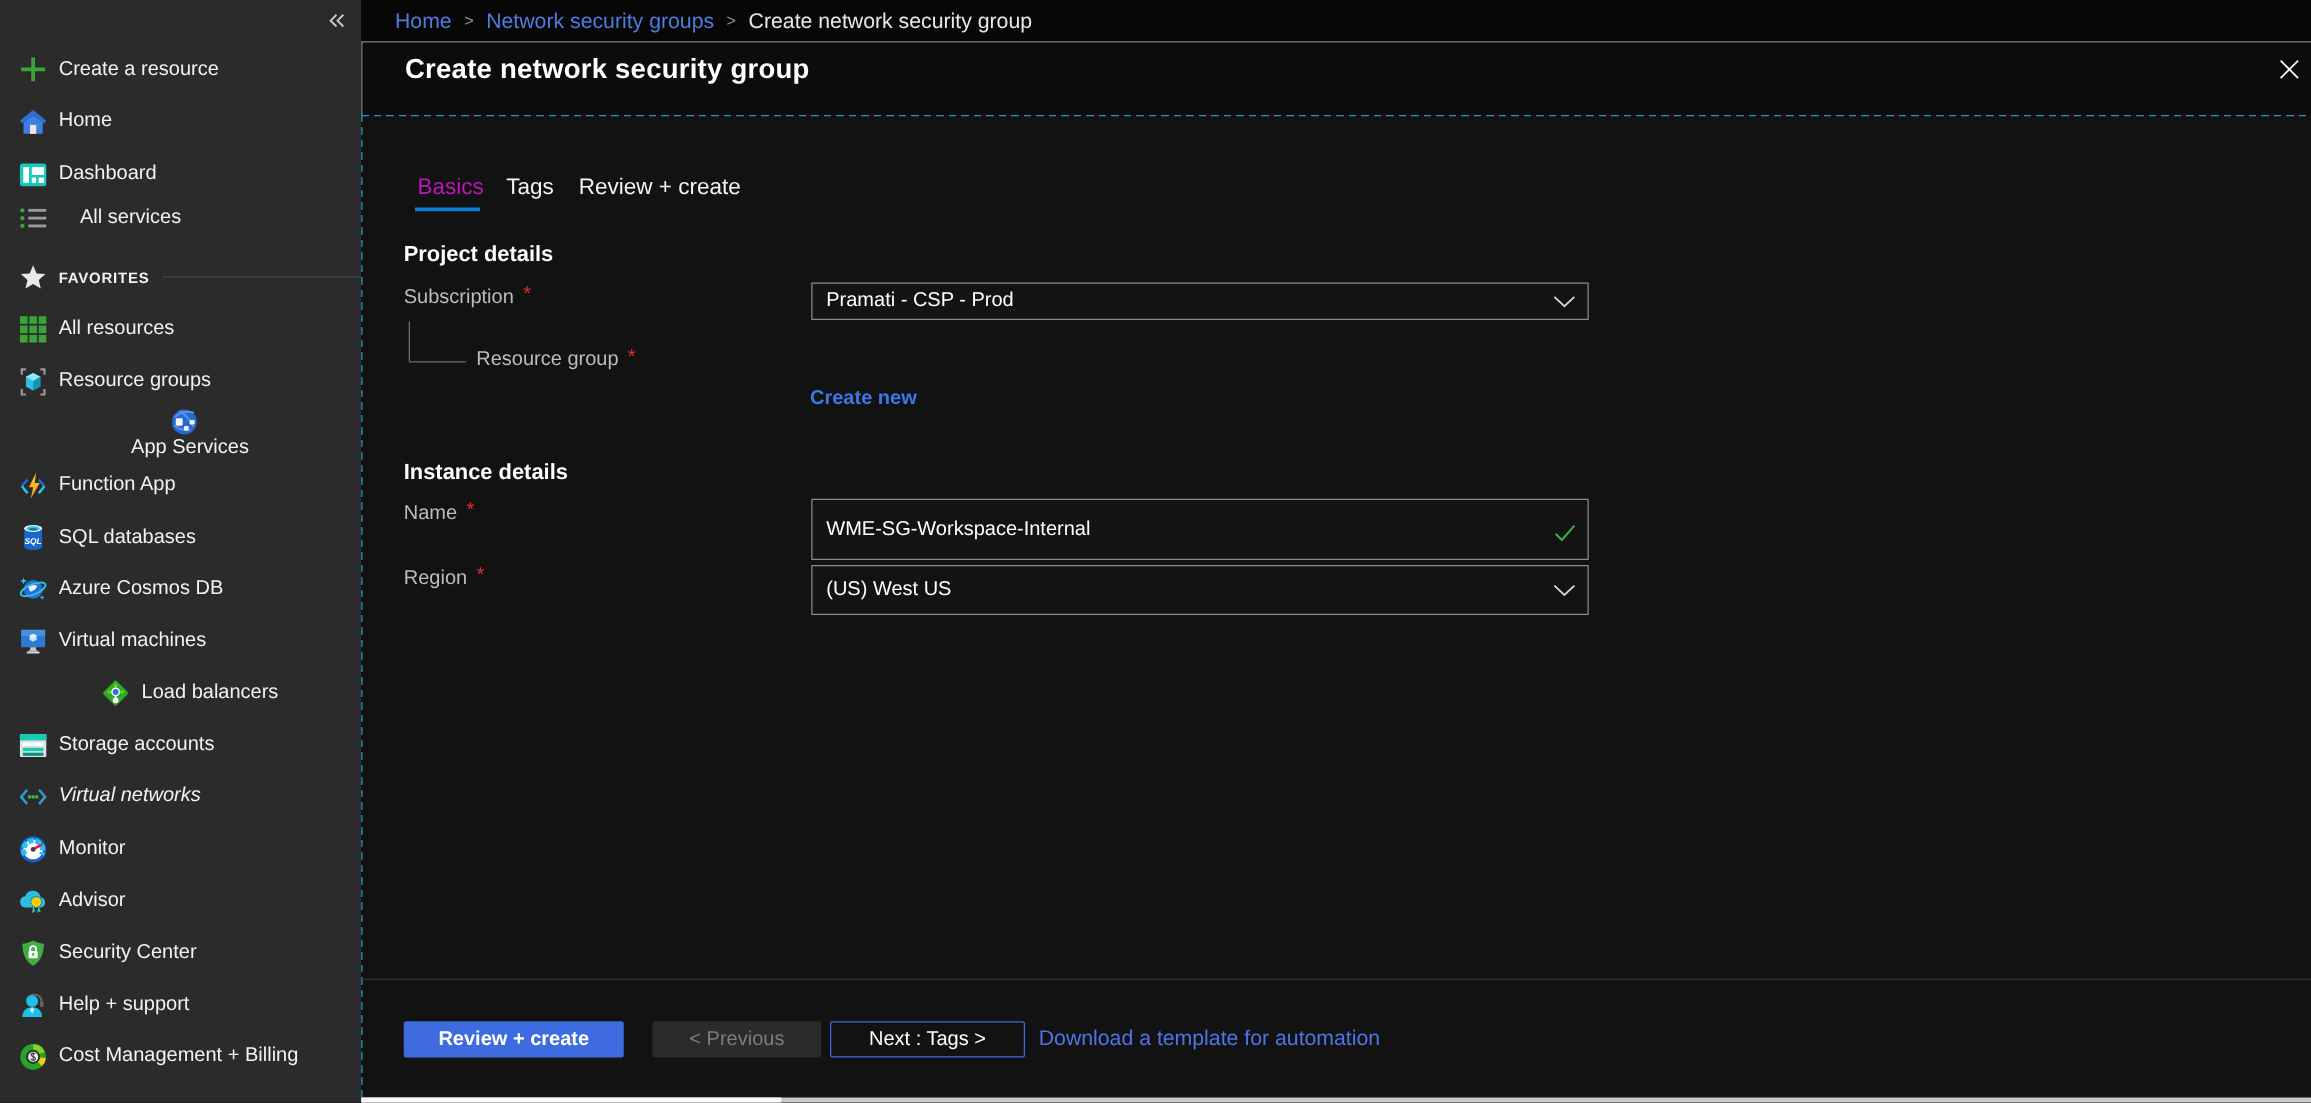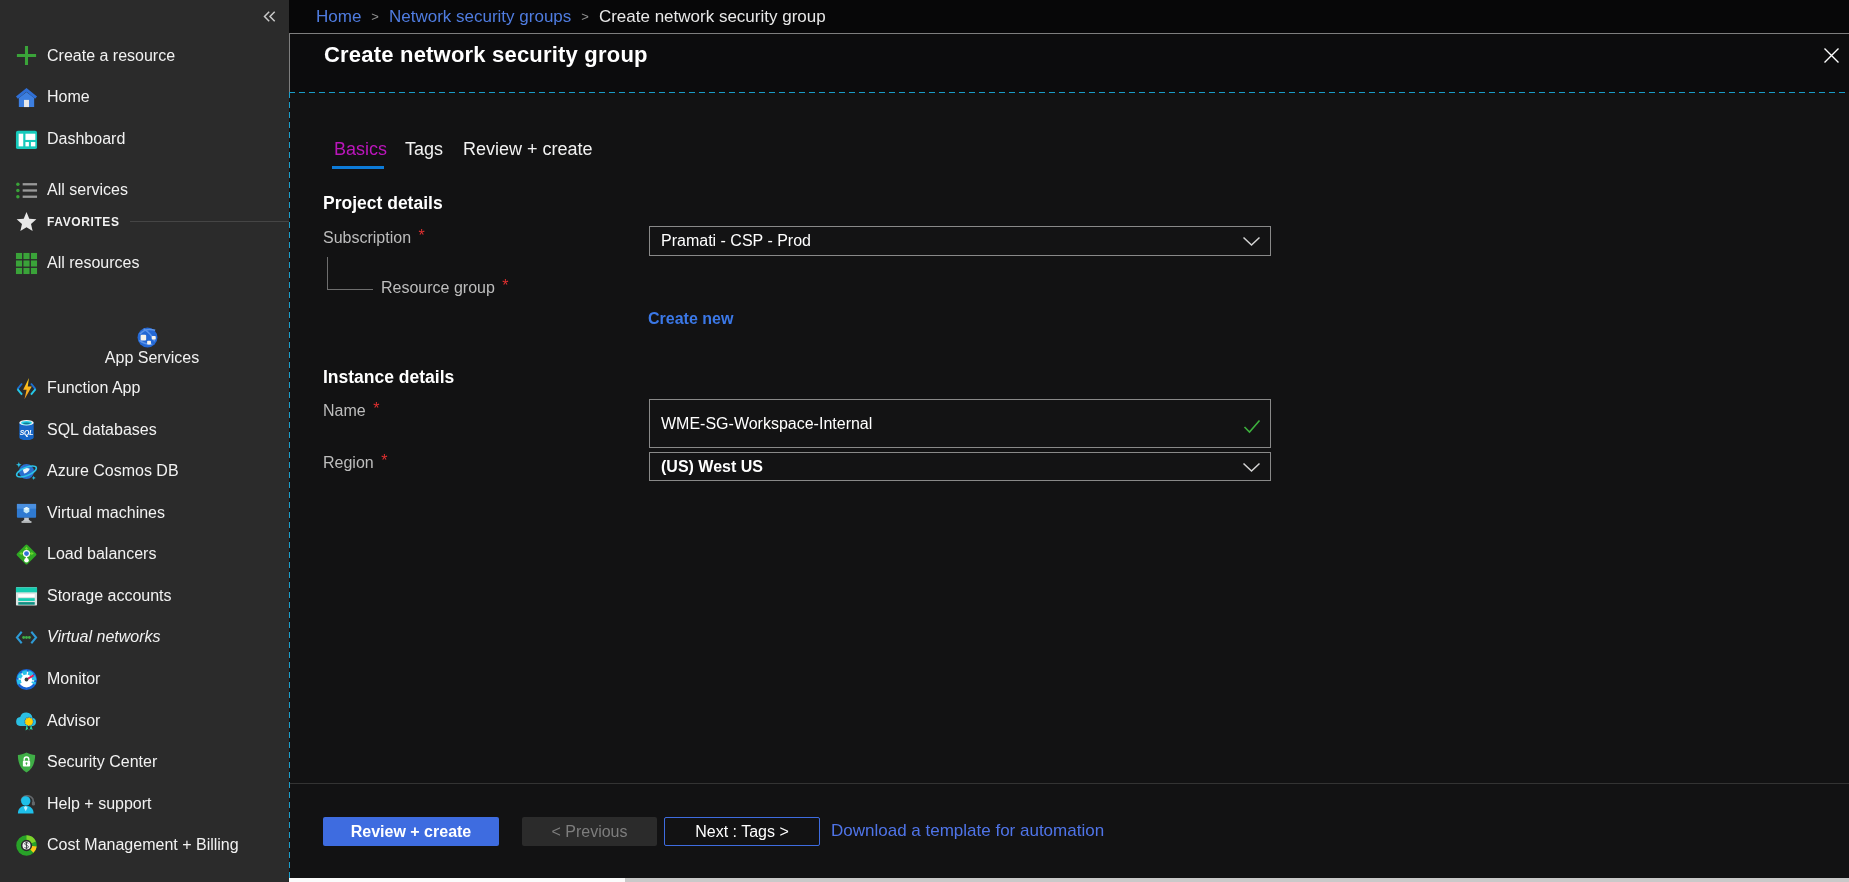--- a/index.html
+++ b/index.html
@@ -59,21 +59,21 @@
         <svg width="23" height="23" viewBox="0 0 24 24">
       <rect x="1" y="4" width="22" height="19" rx="2" fill="#16c9bb"></rect>
       <rect x="3.8" y="7" width="4.8" height="13.2" fill="#ffffff"></rect>
       <rect x="10.9" y="7" width="10.3" height="6.5" fill="#ffffff"></rect>
       <rect x="10.9" y="15.7" width="3.6" height="4.5" fill="#ffffff"></rect>
       <rect x="16.6" y="15.7" width="4.6" height="4.5" fill="#ffffff"></rect>
     </svg>
       </div>
     <div class="tx">Dashboard</div>
   </div>
-  <div class="mitem" style="top:169px;">
+  <div class="mitem" style="top:153px;gap:17px;">
     <div class="ic">
         <svg width="23" height="23" viewBox="0 0 24 24">
       <circle cx="3" cy="5.5" r="1.8" fill="#3aa339"></circle>
           <rect x="8" y="4.3" width="15" height="2.4" fill="#9a9a9a"></rect>
       <circle cx="3" cy="12" r="1.8" fill="#3aa339"></circle>
           <rect x="8" y="10.8" width="15" height="2.4" fill="#9a9a9a"></rect>
       <circle cx="3" cy="18.5" r="1.8" fill="#3aa339"></circle>
           <rect x="8" y="17.3" width="15" height="2.4" fill="#9a9a9a"></rect>
     </svg>
       </div>
@@ -99,20 +99,31 @@
             <rect x="8.8" y="8.8" width="6.4" height="6.4"></rect>
             <rect x="16.6" y="8.8" width="6.4" height="6.4"></rect>
       <rect x="1" y="16.6" width="6.4" height="6.4"></rect>
             <rect x="8.8" y="16.6" width="6.4" height="6.4"></rect>
             <rect x="16.6" y="16.6" width="6.4" height="6.4"></rect>
       </g>
     </svg>
       </div>
     <div class="tx">All resources</div>
   </div>
+  <div class="mitem" style="top:284px;">
+    <div class="ic">
+        <svg width="23" height="23" viewBox="0 0 24 24">
+      <path d="M6 1.5 H2.5 V6 M6 22.5 H2.5 V18 M18 1.5 H21.5 V6 M18 22.5 H21.5 V18" stroke="#9a9a9a" stroke-width="1.8" fill="none"></path>
+      <path d="M12 4.5 L18 7.8 V15.8 L12 19.2 L6 15.8 V7.8 Z" fill="#2fc1e4"></path>
+      <path d="M12 4.5 L18 7.8 L12 11.2 L6 7.8 Z" fill="#8ceaf6"></path>
+      <path d="M12 11.2 L18 7.8 V15.8 L12 19.2 Z" fill="#1795b8"></path>
+    </svg>
+      </div>
+    <div class="tx">Resource groups</div>
+  </div>
   <div class="mitem" style="top:325.5px;flex-direction:column;">
     <div class="ic">
         <svg width="23" height="23" viewBox="0 0 24 24">
       <circle cx="12" cy="12" r="10.4" fill="#2468d4"></circle>
       <path d="M4 8.5 Q10 1.5 20 4.5" stroke="#5b93e8" stroke-width="1.6" fill="none"></path>
       <path d="M8 3 Q16 8 19.5 16" stroke="#5b93e8" stroke-width="1.6" fill="none"></path>
       <path d="M3.5 15 Q9 19.5 17 19" stroke="#5b93e8" stroke-width="1.6" fill="none"></path>
       <rect x="4.8" y="9" width="5.8" height="6.2" rx="1.2" fill="#f7f3ea"></rect>
       <rect x="16.4" y="10.4" width="4.2" height="3.8" rx="0.9" fill="#f7f3ea"></rect>
       <rect x="11.6" y="15.4" width="4" height="3.8" rx="0.9" fill="#f7f3ea"></rect>
@@ -168,21 +179,21 @@
       <rect x="2" y="3" width="20" height="14.5" rx="0.8" fill="#2f7ad1"></rect>
       <rect x="2" y="3" width="20" height="5" fill="#4a8fdf"></rect>
       <path d="M12 6.2 L15 7.9 V11.3 L12 13 L9 11.3 V7.9 Z" fill="#bfe6f7"></path>
       <path d="M12 6.2 L15 7.9 L12 9.6 L9 7.9 Z" fill="#e8f7fd"></path>
       <path d="M9.6 17.5 H14.4 V19.6 L16.5 21 H7.5 L9.6 19.6 Z" fill="#c3c7cb"></path>
       <rect x="6.6" y="21" width="10.8" height="1.7" rx="0.8" fill="#d4d7da"></rect>
     </svg>
       </div>
     <div class="tx">Virtual machines</div>
   </div>
-  <div class="mitem" style="top:533px;">
+  <div class="mitem" style="top:533px;justify-content:center;">
     <div class="ic">
         <svg width="23" height="23" viewBox="0 0 24 24">
       <rect x="4.2" y="4.2" width="15.6" height="15.6" rx="1.6" fill="#2fa824" transform="rotate(45 12 12)"></rect>
       <path d="M12 3.6 L13.8 6.2 H10.2 Z" fill="#6fd52e"></path>
       <path d="M12 6 V9" stroke="#6fd52e" stroke-width="1.6"></path>
       <path d="M4.4 11 L7 9.2 V12.8 Z" fill="#6fd52e"></path>
       <path d="M6.6 11 H10" stroke="#6fd52e" stroke-width="1.6"></path>
       <path d="M19.6 11 L17 9.2 V12.8 Z" fill="#6fd52e"></path>
       <path d="M17.4 11 H14" stroke="#6fd52e" stroke-width="1.6"></path>
       <path d="M12 13.5 V17" stroke="#ffffff" stroke-width="1.5"></path>
@@ -317,21 +328,21 @@
   <div class="sechead" style="left:34px; top:275px;">Instance details</div>
 
   <div class="lbl" style="left:34px; top:310px;">Name <span class="star">*</span></div>
   <div class="field" style="top:307px; height:49px;">WME-SG-Workspace-Internal
     <svg class="chev" width="18" height="15" viewBox="0 0 18 15">
         <path d="M1.5 8 L6.5 13 L16.5 1.5" stroke="#3db03d" stroke-width="1.6" fill="none"></path>
       </svg>
   </div>
 
   <div class="lbl" style="left:34px; top:362px;">Region <span class="star">*</span></div>
-  <div class="field" style="top:360px; height:29px;font-weight:bold;">(US) West US
+  <div class="field" style="top:360px; height:40px;">(US) West US
     <svg class="chev" width="19" height="11" viewBox="0 0 19 11">
         <path d="M1.5 1.5 L9.5 9 L17.5 1.5" stroke="#d4d4d4" stroke-width="1.5" fill="none"></path>
       </svg>
   </div>
 
   <div class="abs" style="left:1px; top:691px; width:1559px; height:1px; background:#333333;"></div>
 
   <div class="btn" style="left:34px; top:725px; width:176px; background:#3e6ce0; color:#fff; font-weight:bold;">Review + create</div>
   <div class="btn" style="left:233px; top:725px; width:135px; background:#2b2b2b; color:#7d7d7d;">&lt; Previous</div>
   <div class="btn" style="left:375px; top:725px; width:156px; background:transparent; border:1px solid #3e6ce0; color:#fff; font-weight:normal;">Next : Tags &gt;</div>

